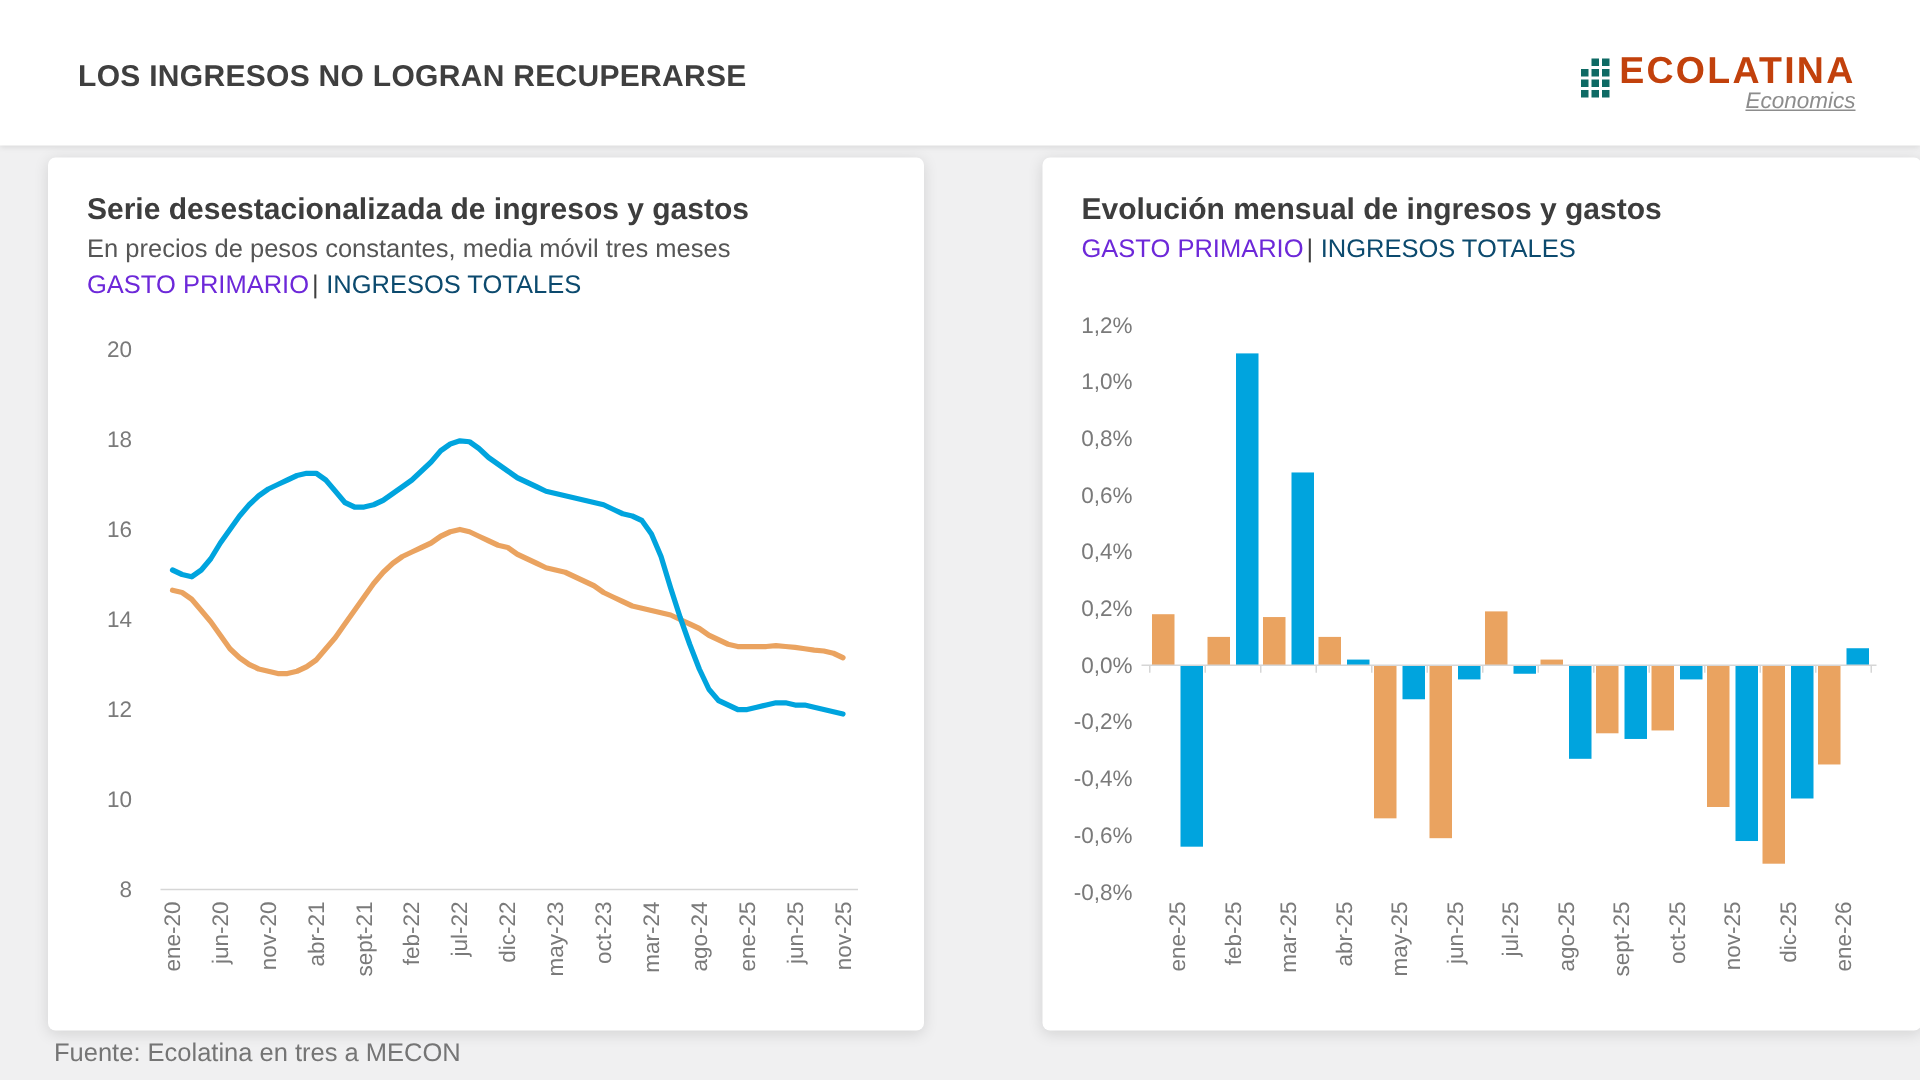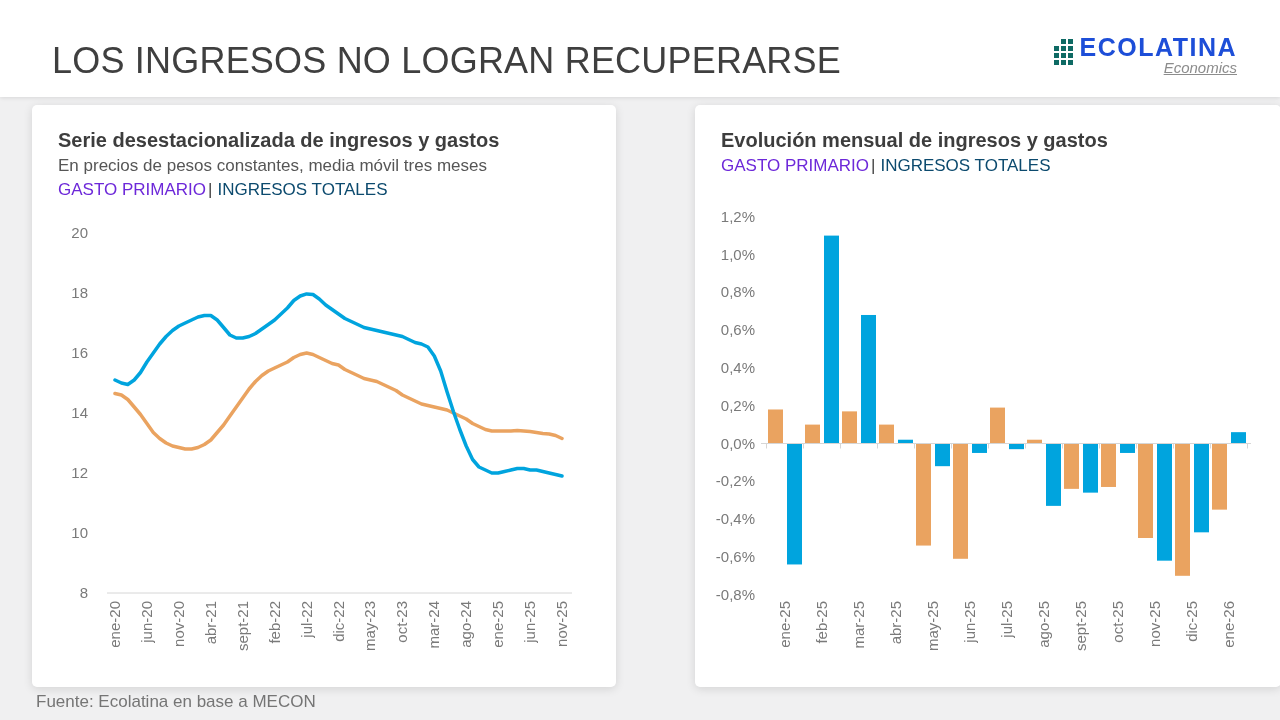--- a/index.html
+++ b/index.html
@@ -1,28 +1,28 @@
 <!DOCTYPE html>
 <html><head>
 <meta charset="utf-8">
 <style>
   html,body{margin:0;padding:0;}
   body{font-family:"Liberation Sans",sans-serif;}
   .page{position:relative;width:1280px;height:720px;background:#f0f0f1;overflow:hidden;}
   .header-band{position:absolute;left:0;top:0;width:1280px;height:97px;background:#ffffff;
     box-shadow:0 1px 4px rgba(0,0,0,.10);}
-  .main-title{position:absolute;left:52px;top:40px;margin:0;font-size:36px;font-weight:400;
+  .main-title{position:absolute;left:52px;top:40px;margin:0;font-size:20px;font-weight:700;
     color:#3f3f3f;letter-spacing:.2px;}
   .logo{position:absolute;right:43px;top:34px;display:flex;align-items:flex-start;}
   .logo-grid{display:grid;grid-template-columns:repeat(3,5px);grid-auto-rows:5px;gap:2px;
     margin:5px 7px 0 0;}
   .logo-grid i{background:#0e6a64;display:block;}
   .logo-grid i.blank{background:transparent;}
   .logo-text{text-align:right;}
-  .logo-name{font-size:25px;font-weight:700;letter-spacing:1.5px;color:#1d4ed8;line-height:1.05;}
+  .logo-name{font-size:25px;font-weight:700;letter-spacing:1.5px;color:#c2410c;line-height:1.05;}
   .logo-tagline{font-size:15px;font-style:italic;color:#8c8c8c;line-height:1.1;text-decoration:underline;}
   .card{position:absolute;top:105px;height:582px;background:#ffffff;border-radius:5px;
     box-shadow:0 2px 10px rgba(0,0,0,.12);}
   .card.left{left:32px;width:584px;}
   .card.right{left:695px;width:586px;}
   .card-head{padding:23px 42px 0 26px;}
   .card-title{margin:0;font-size:20px;font-weight:700;color:#3d3d3d;line-height:1.2;}
   .card-subtitle{margin:3px 0 0 0;font-size:17px;color:#565656;line-height:1.25;}
   .chart-legend{margin-top:3px;font-size:17px;line-height:1.25;}
   .legend-gasto{color:#6d28d9;}
@@ -180,14 +180,14 @@
           <text x="354" y="396" text-anchor="end" transform="rotate(-90 354 396)">ago-25</text>
           <text x="391" y="396" text-anchor="end" transform="rotate(-90 391 396)">sept-25</text>
           <text x="428" y="396" text-anchor="end" transform="rotate(-90 428 396)">oct-25</text>
           <text x="465" y="396" text-anchor="end" transform="rotate(-90 465 396)">nov-25</text>
           <text x="502" y="396" text-anchor="end" transform="rotate(-90 502 396)">dic-25</text>
           <text x="539" y="396" text-anchor="end" transform="rotate(-90 539 396)">ene-26</text>
         </g>
       </svg>
   </div>
 
-  <div class="source-line">Fuente: Ecolatina en base a MECON</div>
+  <div class="source-line">Fuente: Ecolatina en tres a MECON</div>
 </div>
 
 </body></html>

